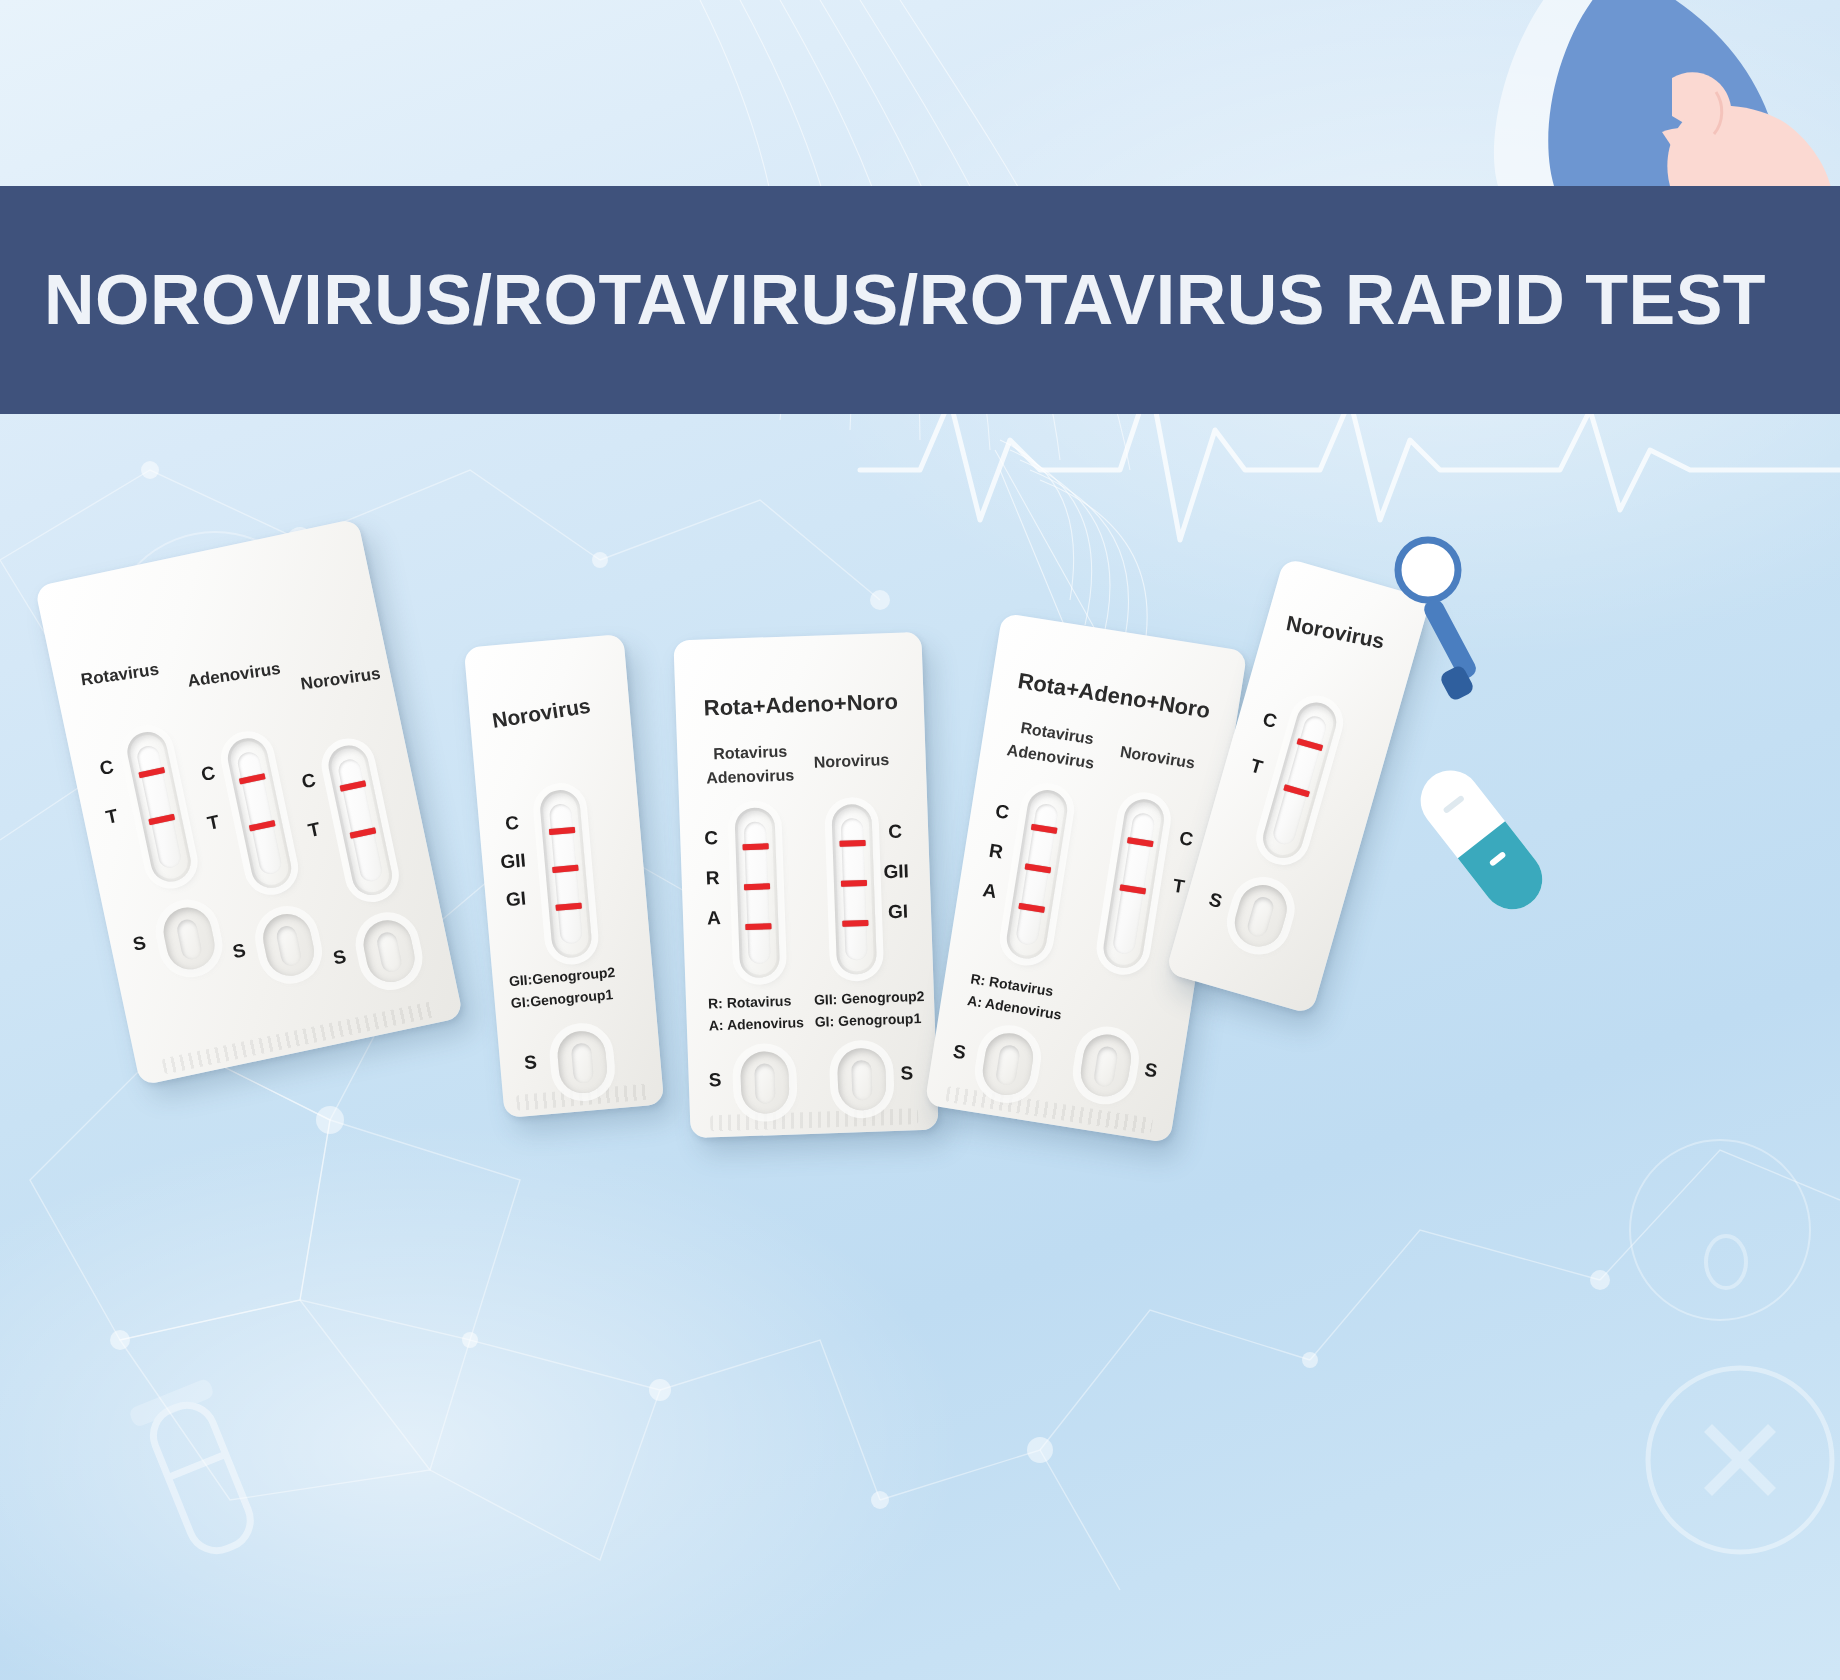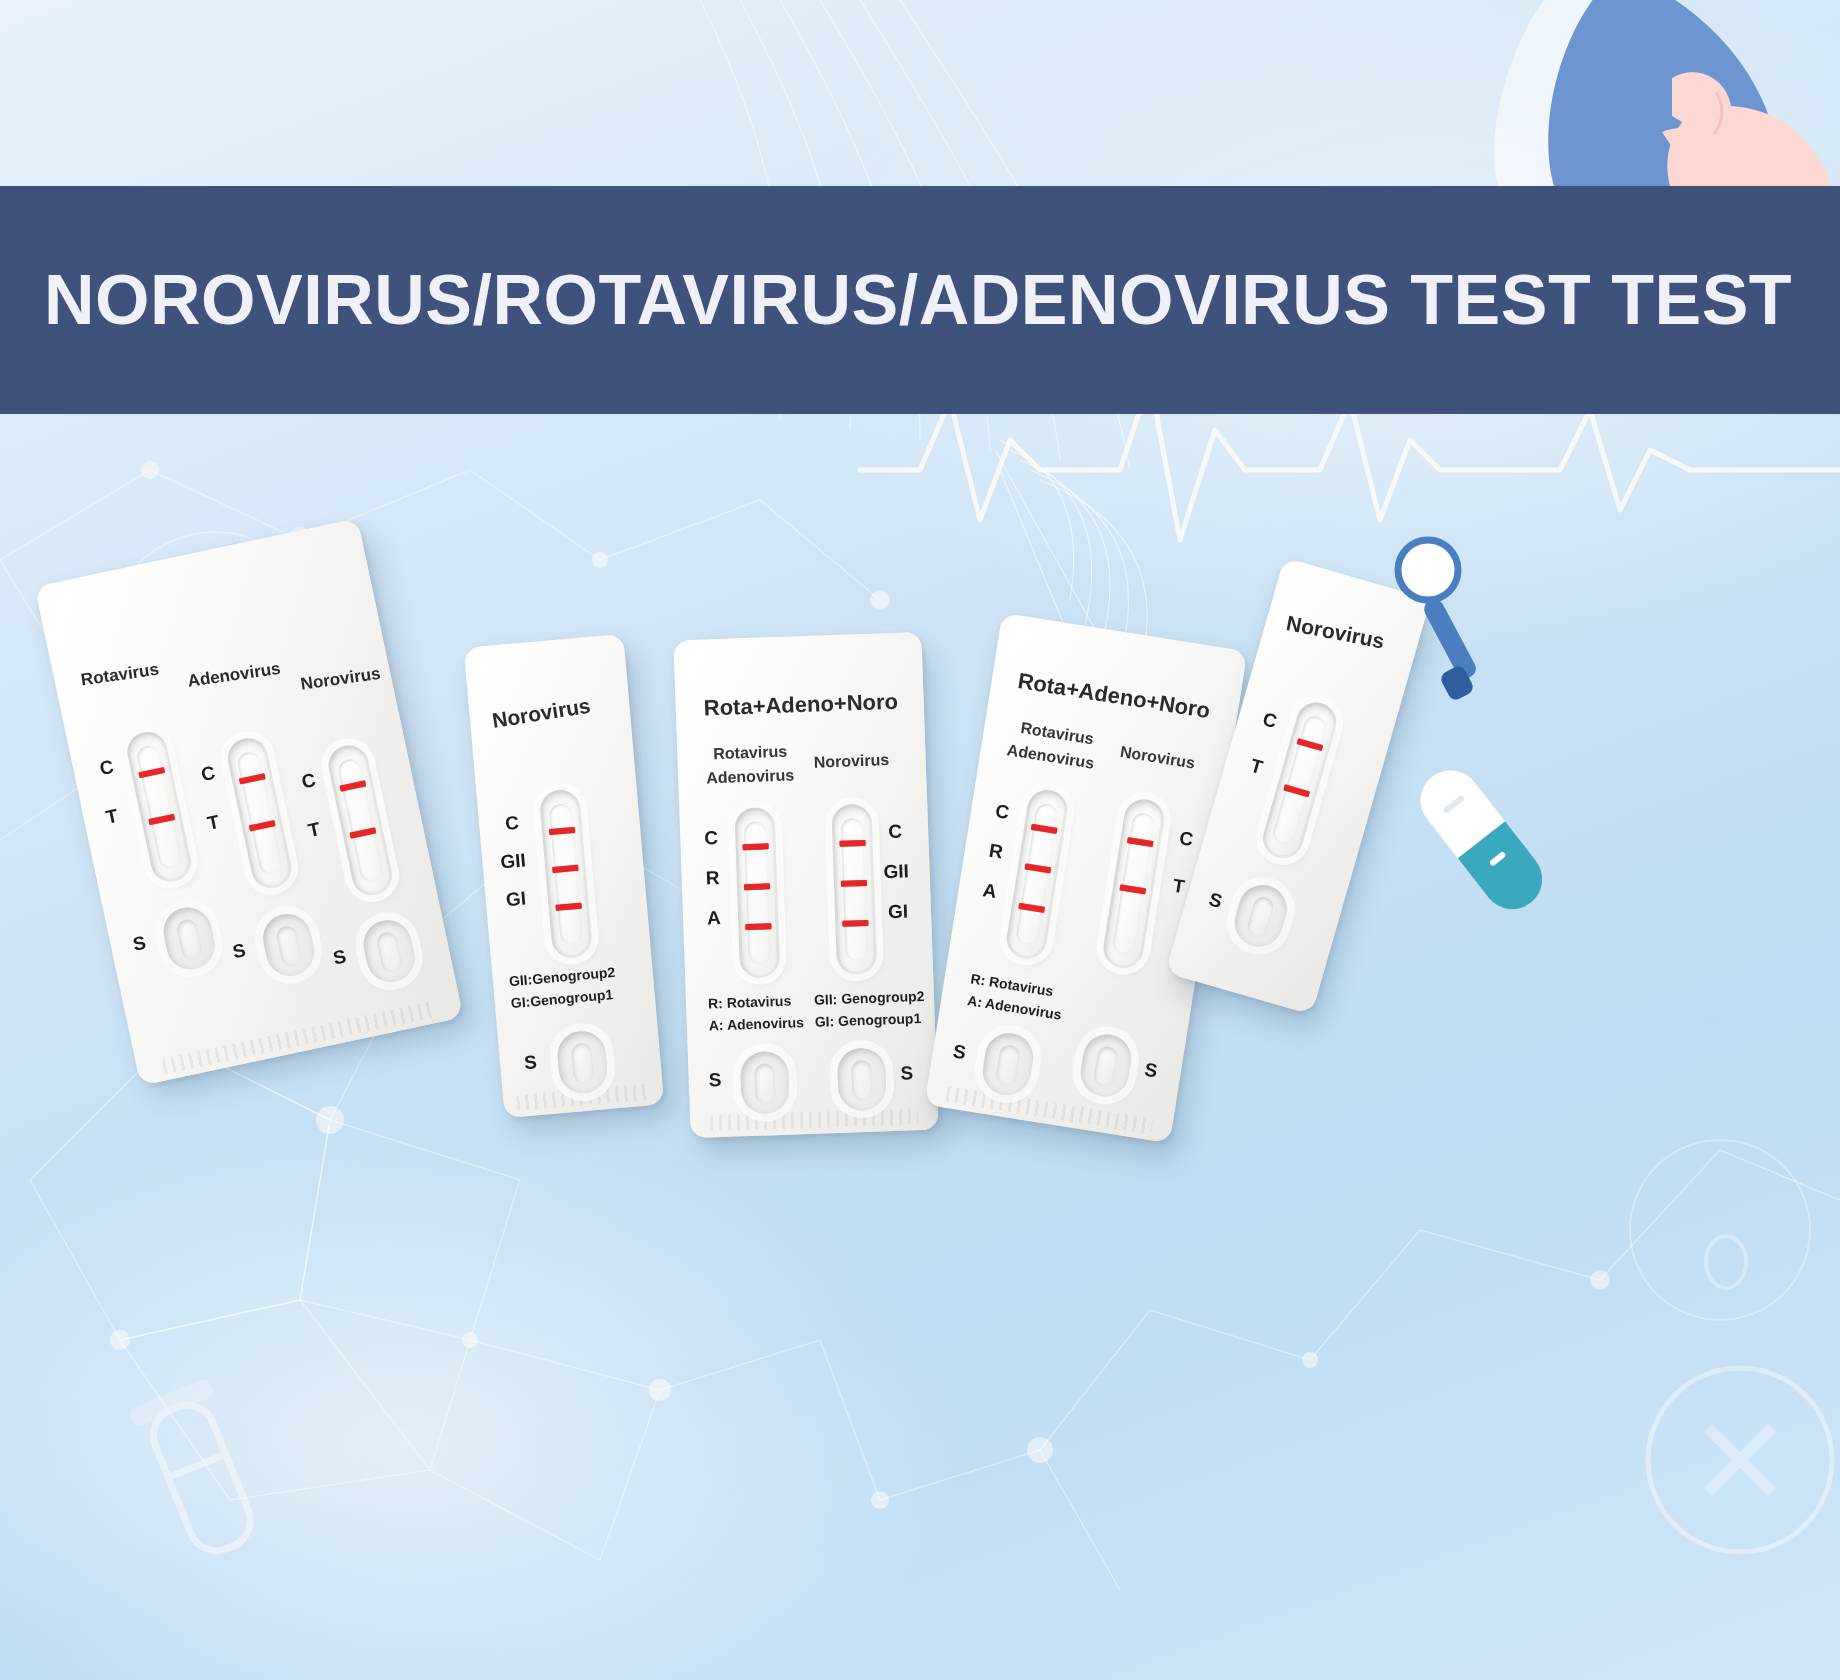--- a/index.html
+++ b/index.html
@@ -195,21 +195,21 @@
     <g fill="#fbd9d2">
       <path d="M352 78 C 372 66, 396 74, 406 92 C 416 110, 412 132, 396 142 L352 116 Z"></path>
       <path d="M378 110 C 404 100, 448 108, 472 128 C 496 148, 508 172, 512 192 L352 192 C 340 160, 352 122, 378 110 Z"></path>
       <path d="M342 132 C 360 124, 386 128, 398 142 L366 168 Z"></path>
     </g>
     <path d="M396 92 C 404 104, 404 122, 394 134" fill="none" stroke="#f4c3bb" stroke-width="3"></path>
   </svg>
 </div>
 
 <div id="banner">
-  <div id="banner-title">NOROVIRUS/ROTAVIRUS/ADENOVIRUS TEST TEST</div>
+  <div id="banner-title">NOROVIRUS/ROTAVIRUS/ROTAVIRUS RAPID TEST</div>
 </div>
 
 <div id="photo">
 
   <div class="cassette" style="left:84px;top:133px;width:330px;height:510px;transform:rotate(-12deg);transform-origin:50% 50%;">
     <div class="cas-inner">
       <div class="ridges"></div>
 
       <div class="brand" style="left:26px;top:94px;font-size:17px;transform:rotate(4deg);">Rotavirus</div>
       <div class="brand" style="left:130px;top:118px;font-size:17px;transform:rotate(4deg);">Adenovirus</div>

